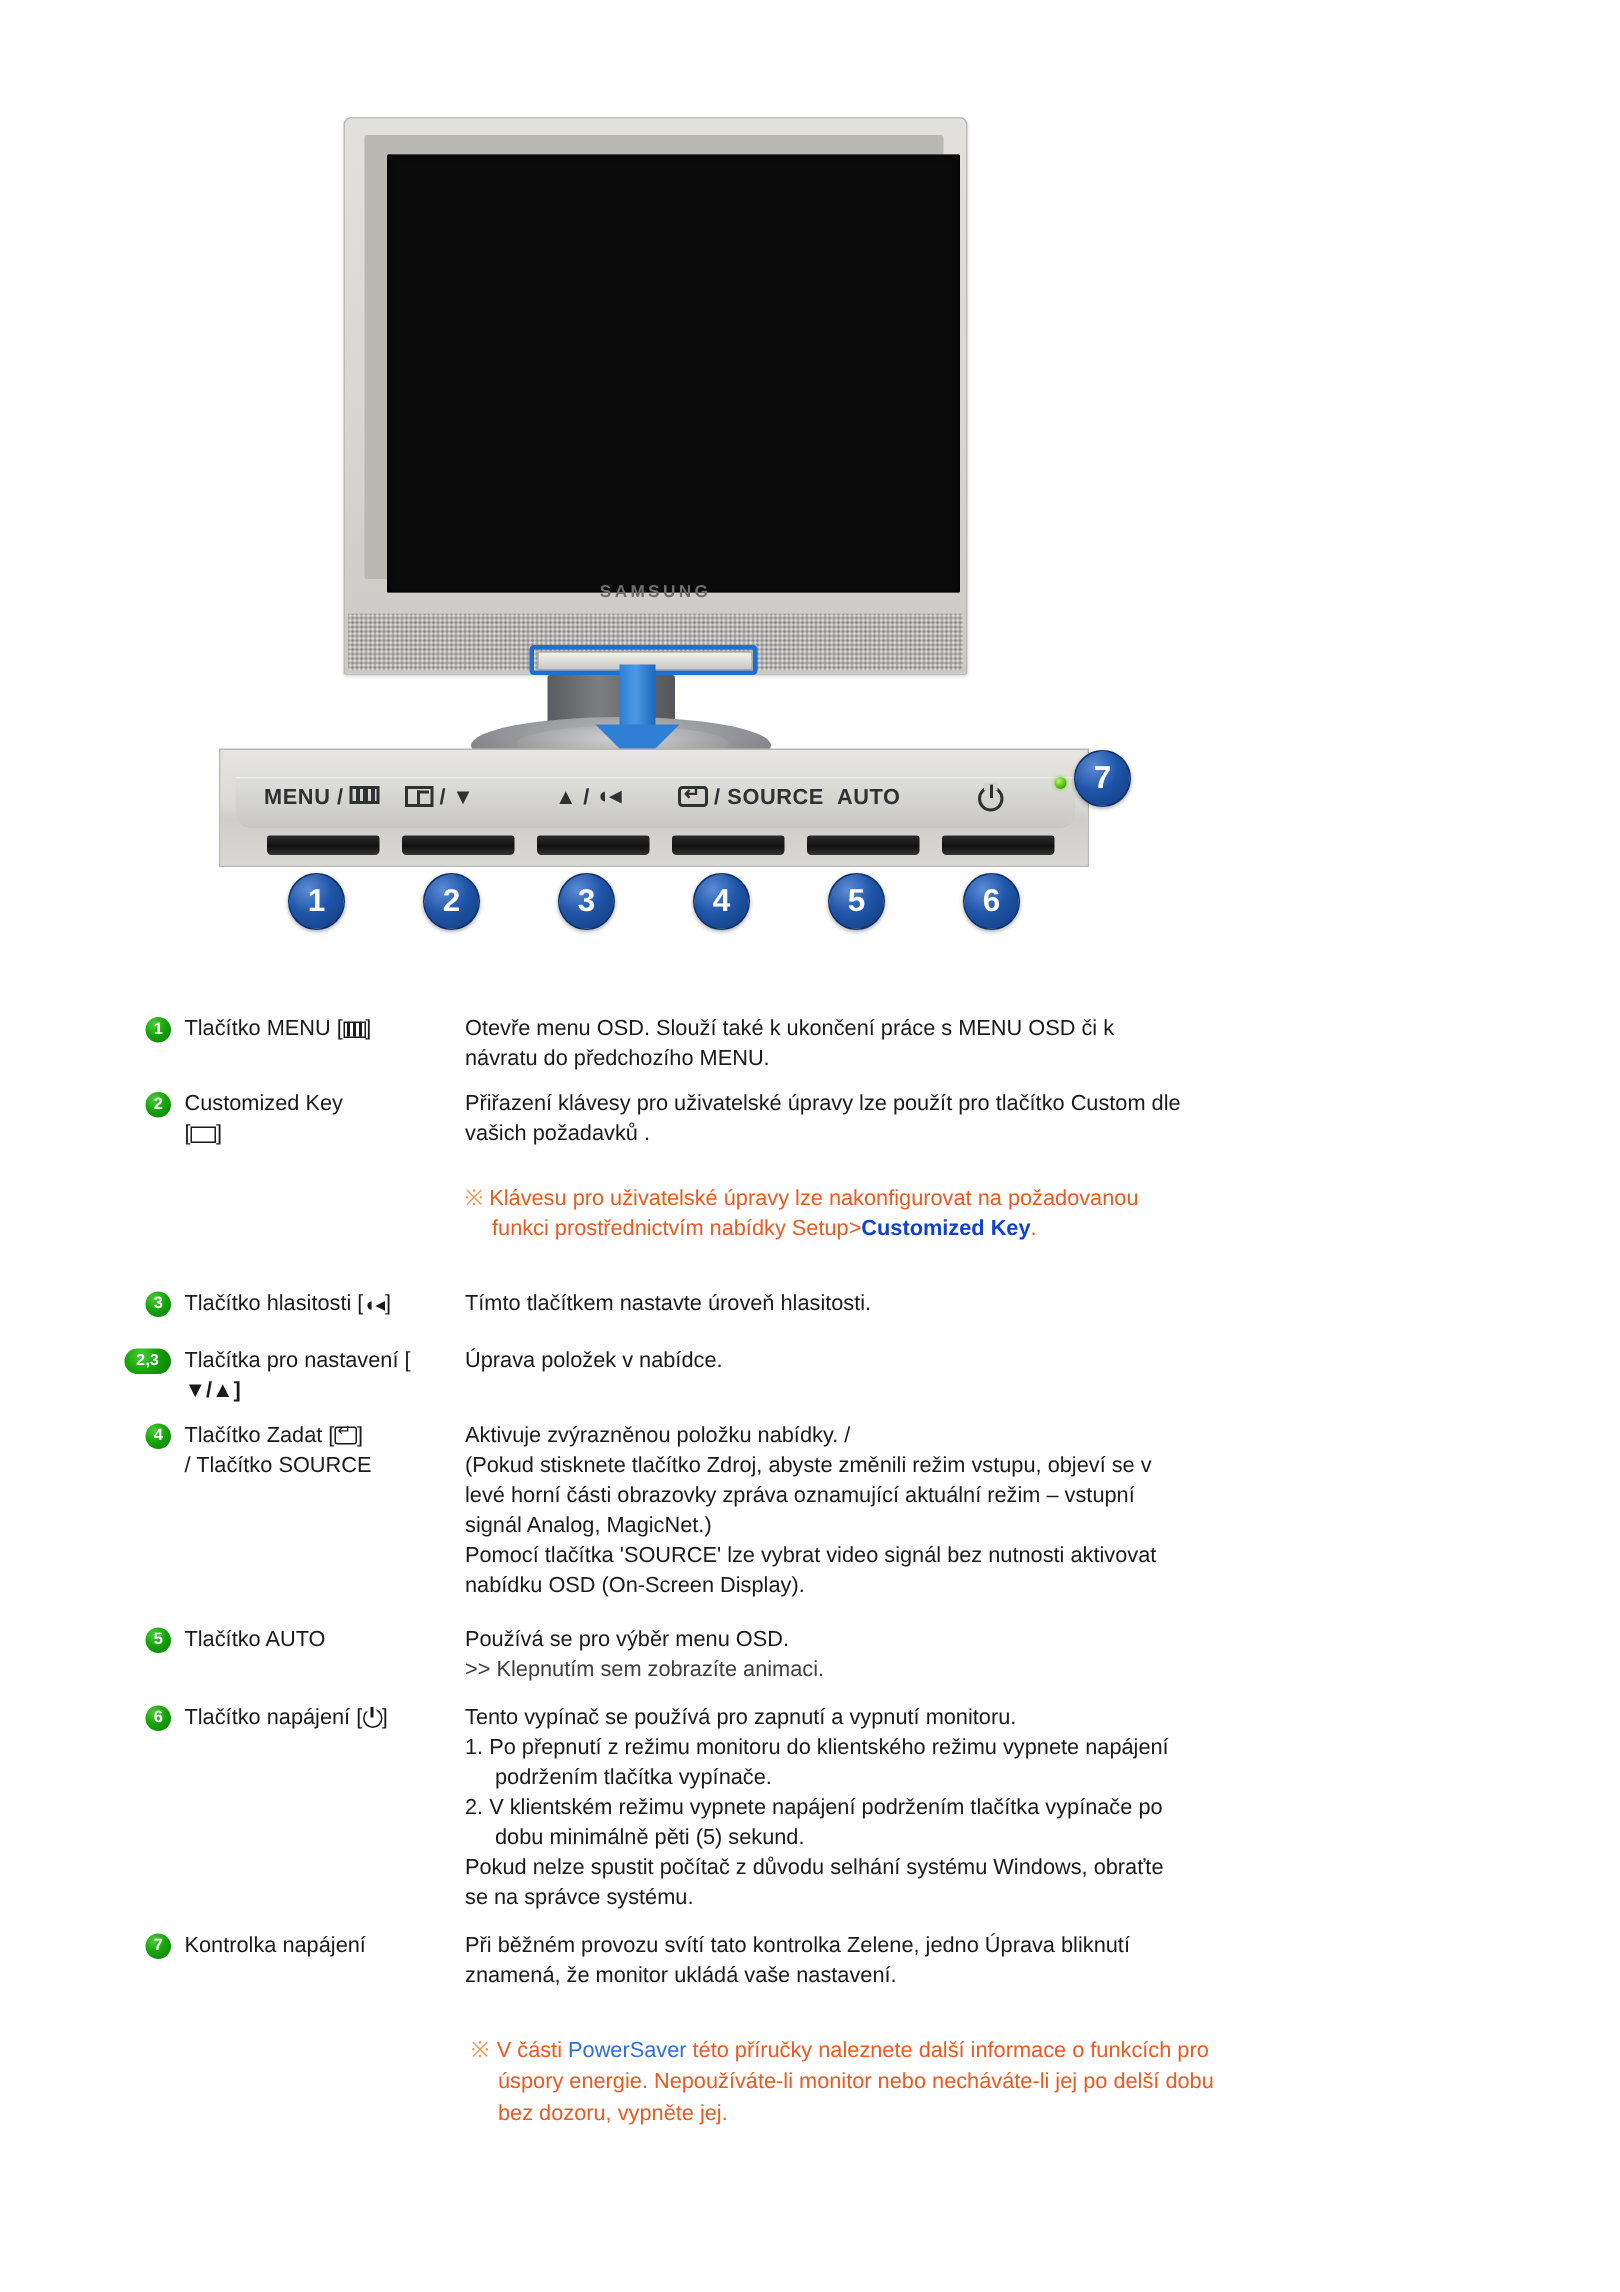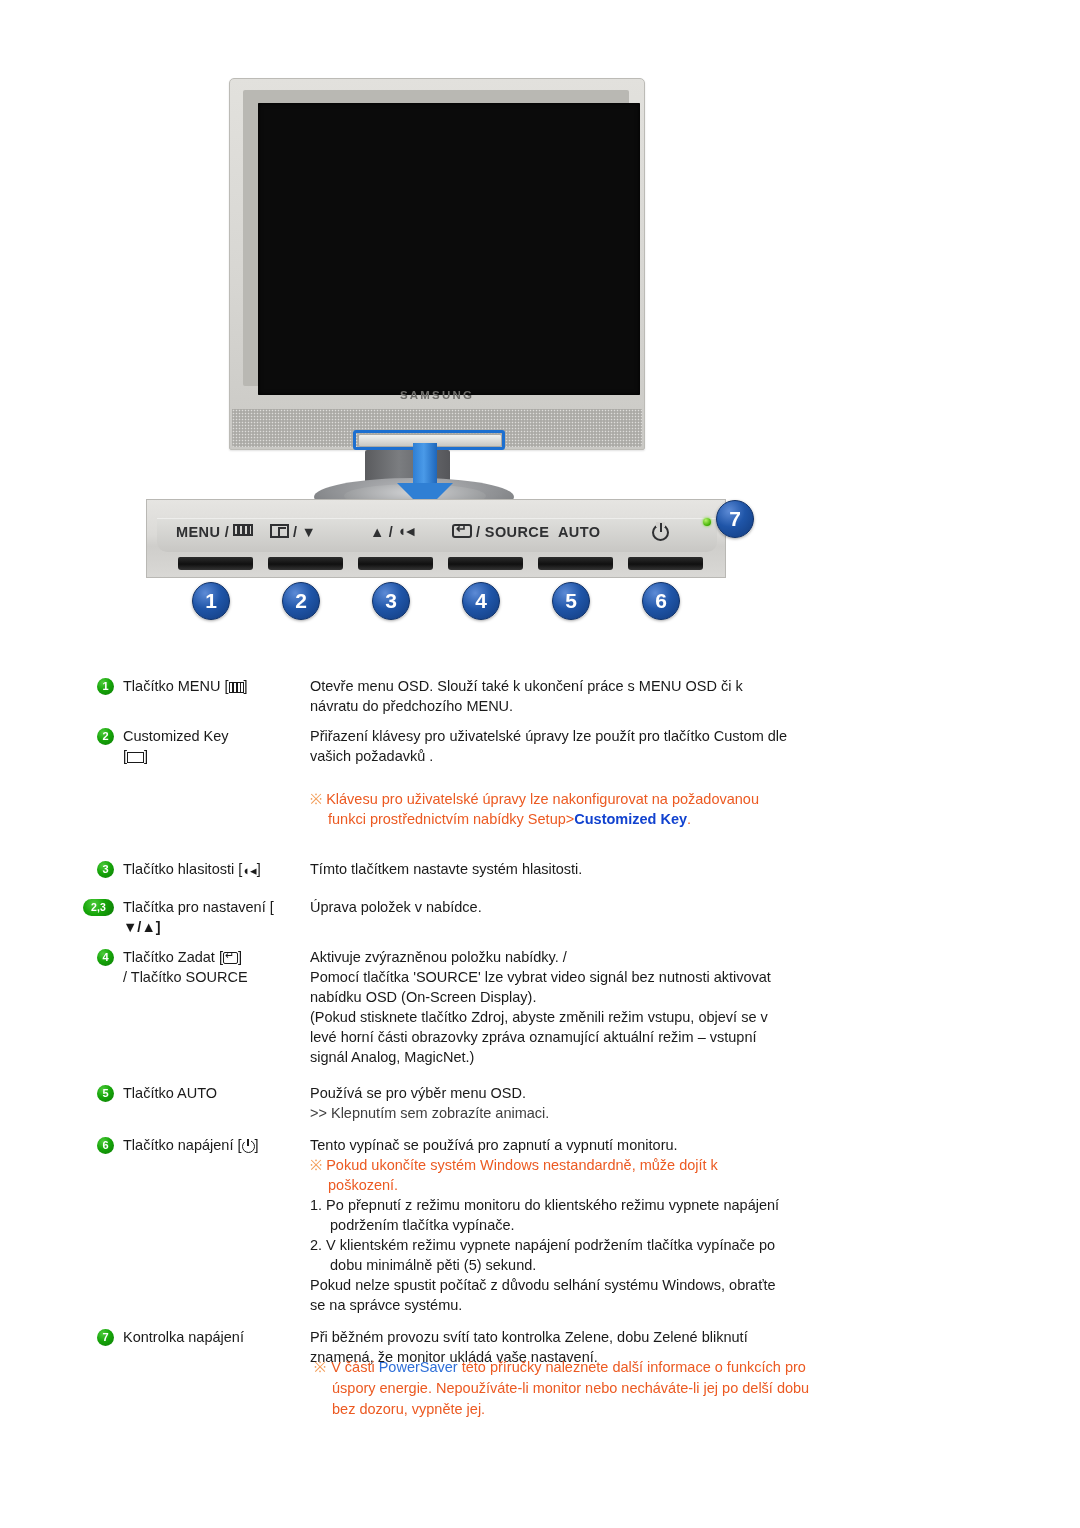--- a/index.html
+++ b/index.html
@@ -530,21 +530,21 @@
     </div>
   </div>
 
   <div class="row" style="margin-top:30px; margin-bottom:18px;">
     <div class="col-bullet">
       <div class="bullet">3</div>
     </div>
     <div class="col-name">
       <span>Tlačítko hlasitosti [</span><span class="ig ig-vol">◖◂</span><span>]</span>
     </div>
-    <div class="col-desc">Tímto tlačítkem nastavte systém hlasitosti.</div>
+    <div class="col-desc">Tímto tlačítkem nastavte úroveň hlasitosti.</div>
   </div>
 
   <div class="row">
     <div class="col-bullet">
       <div class="bullet pill">2,3</div>
     </div>
     <div class="col-name">
       <div>Tlačítka pro nastavení [</div>
       <div style="font-weight:bold;">▼/▲]</div>
     </div>
@@ -556,22 +556,22 @@
       <div class="bullet">4</div>
     </div>
     <div class="col-name">
       <div>
         <span>Tlačítko Zadat [</span><span class="ig ig-enter"></span><span>]</span>
       </div>
       <div>/ Tlačítko SOURCE</div>
     </div>
     <div class="col-desc">
       <div>Aktivuje zvýrazněnou položku nabídky. /</div>
+      <div>(Pokud stisknete tlačítko Zdroj, abyste změnili režim vstupu, objeví se v levé horní části obrazovky zpráva oznamující aktuální režim – vstupní signál Analog, MagicNet.)</div>
       <div>Pomocí tlačítka 'SOURCE' lze vybrat video signál bez nutnosti aktivovat nabídku OSD (On-Screen Display).</div>
-      <div>(Pokud stisknete tlačítko Zdroj, abyste změnili režim vstupu, objeví se v levé horní části obrazovky zpráva oznamující aktuální režim – vstupní signál Analog, MagicNet.)</div>
     </div>
   </div>
 
   <div class="row" style="margin-top:16px;">
     <div class="col-bullet">
       <div class="bullet">5</div>
     </div>
     <div class="col-name">Tlačítko AUTO</div>
     <div class="col-desc">
       <div>Používá se pro výběr menu OSD.</div>
@@ -581,35 +581,31 @@
 
   <div class="row" style="margin-top:12px;">
     <div class="col-bullet">
       <div class="bullet">6</div>
     </div>
     <div class="col-name">
       <span>Tlačítko napájení [</span><span class="ig ig-power"></span><span>]</span>
     </div>
     <div class="col-desc">
       <div>Tento vypínač se používá pro zapnutí a vypnutí monitoru.</div>
-      <div class="note-orange indent-hang" style="margin-top:0;">
-        <span class="mark" style="color:#f29b55;">※</span>
-        <span>Pokud ukončíte systém Windows nestandardně, může dojít k poškození.</span>
-      </div>
       <div class="numlist">1.  Po přepnutí z režimu monitoru do klientského režimu vypnete napájení podržením tlačítka vypínače.</div>
       <div class="numlist">2.  V klientském režimu vypnete napájení podržením tlačítka vypínače po dobu minimálně pěti (5) sekund.</div>
       <div>Pokud nelze spustit počítač z důvodu selhání systému Windows, obraťte se na správce systému.</div>
     </div>
   </div>
 
   <div class="row" style="margin-top:12px;">
     <div class="col-bullet">
       <div class="bullet">7</div>
     </div>
     <div class="col-name">Kontrolka napájení</div>
-    <div class="col-desc">Při běžném provozu svítí tato kontrolka Zelene, dobu Zelené bliknutí znamená, že monitor ukládá vaše nastavení.</div>
+    <div class="col-desc">Při běžném provozu svítí tato kontrolka Zelene, jedno Úprava bliknutí znamená, že monitor ukládá vaše nastavení.</div>
   </div>
 
 </div>
 
 <div id="footer-note" class="indent-hang">
   <span class="mark">※</span><span>V části </span><span class="hl">PowerSaver</span><span> této příručky naleznete další informace o funkcích pro úspory energie. Nepoužíváte-li monitor nebo necháváte-li jej po delší dobu bez dozoru, vypněte jej.</span>
 </div>
 
 </body></html>

